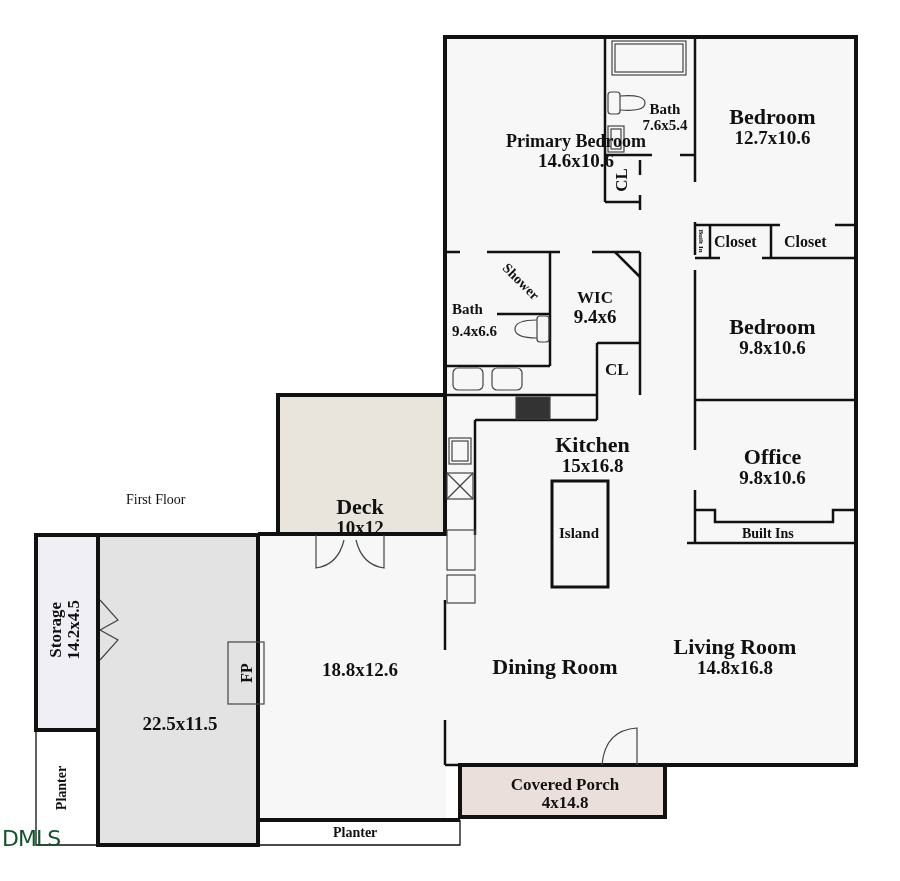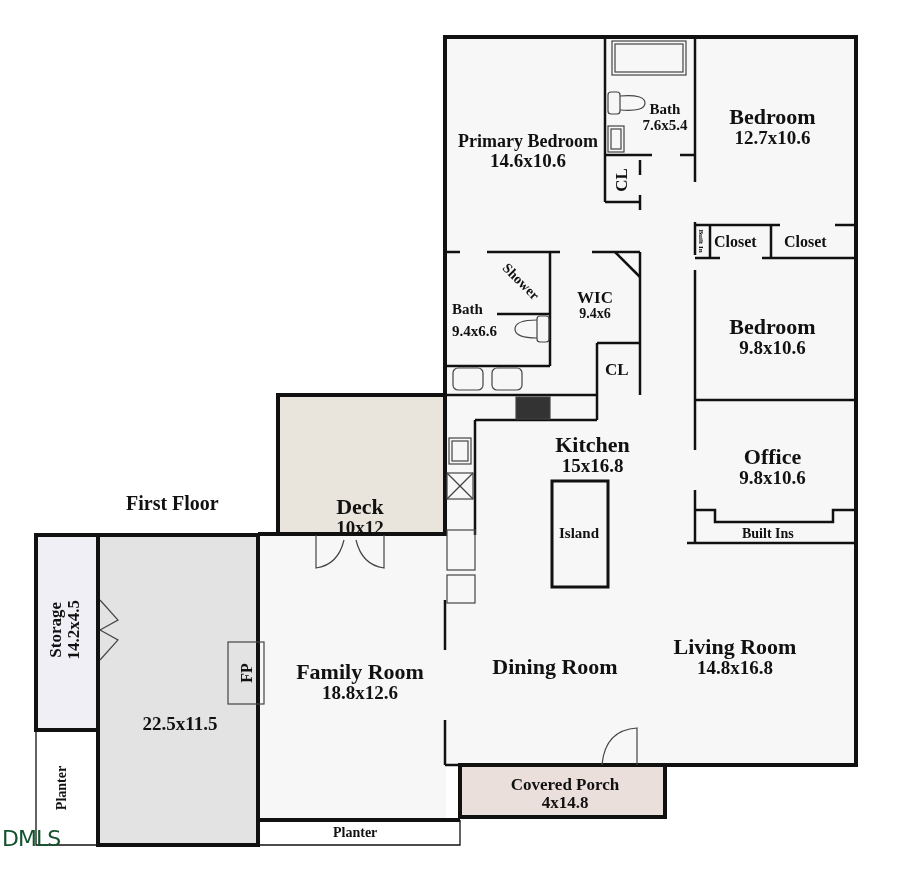--- a/index.html
+++ b/index.html
@@ -4,21 +4,21 @@
 <style>
   html,body{margin:0;padding:0;background:#ffffff;}
   body{width:900px;height:881px;position:relative;overflow:hidden;font-family:"Liberation Serif","DejaVu Serif",serif;color:#111;}
   .plan{position:absolute;left:0;top:0;width:900px;height:881px;}
   .lbl{position:absolute;text-align:center;font-weight:bold;line-height:1.05;white-space:nowrap;}
   .lbl .n{display:block;font-size:22px;}
   .lbl .d{display:block;font-size:19px;}
   .sm .n,.sm .d{font-size:15px;}
   .xs{font-size:14px;font-weight:bold;position:absolute;white-space:nowrap;}
   .vert{transform:rotate(-90deg);transform-origin:center center;}
-  .title{position:absolute;font-weight:bold;font-size:20px;}
+  .title{position:absolute;font-weight:normal;font-size:14px;}
   .wm{position:absolute;left:2px;top:826px;font-family:"DejaVu Sans",sans-serif;font-size:22px;color:#14532d;letter-spacing:-1px;}
 </style>
 </head>
 <body>
 
 <div class="plan">
   <svg width="900" height="881" viewBox="0 0 900 881" xmlns="http://www.w3.org/2000/svg">
 
     <g>
       <polygon points="445,37 856,37 856,765 445,765 445,535 445,535" fill="#f7f7f7"></polygon>
@@ -108,21 +108,21 @@
     <rect x="552" y="481" width="56" height="106" fill="none" stroke="#111" stroke-width="3"></rect>
 
     <g stroke="#111" stroke-width="1.3" fill="none">
       <polyline points="36,730 36,845 98,845"></polyline>
       <polyline points="258,845 460,845 460,820"></polyline>
     </g>
   </svg>
 
   <div class="title" style="left:126px;top:492px;">First Floor</div>
 
-  <div class="lbl" style="left:448px;top:132px;width:160px;">
+  <div class="lbl" style="left:448px;top:132px;width:160px;padding-left:48px;">
     <span class="n" style="font-size:18px;">Primary Bedroom</span>
     <span class="d">14.6x10.6</span>
   </div>
   <div class="lbl sm" style="left:630px;top:102px;width:70px;">
     <span class="n">Bath</span>
     <span class="d">7.6x5.4</span>
   </div>
   <div class="lbl" style="left:705px;top:105px;width:135px;">
     <span class="n">Bedroom</span>
     <span class="d">12.7x10.6</span>
@@ -134,32 +134,31 @@
   <div class="lbl" style="left:705px;top:445px;width:135px;">
     <span class="n">Office</span>
     <span class="d">9.8x10.6</span>
   </div>
   <div class="lbl sm" style="left:452px;top:302px;width:60px;text-align:left;">
     <span class="n">Bath</span>
     <span class="d" style="margin-top:6px;">9.4x6.6</span>
   </div>
   <div class="lbl sm" style="left:560px;top:289px;width:70px;">
     <span class="n" style="font-size:17px;">WIC</span>
-    <span class="d" style="font-size:14px;">9.4x6</span>
+    <span class="d" style="font-size:19px;">9.4x6</span>
   </div>
   <div class="lbl" style="left:535px;top:433px;width:115px;">
     <span class="n">Kitchen</span>
     <span class="d">15x16.8</span>
   </div>
   <div class="lbl" style="left:300px;top:447px;width:120px;margin-top:48px;">
     <span class="n">Deck</span>
     <span class="d">10x12</span>
   </div>
   <div class="lbl" style="left:280px;top:660px;width:160px;">
-    <span class="n">Family Room</span>
     <span class="d">18.8x12.6</span>
   </div>
   <div class="lbl" style="left:475px;top:655px;width:160px;">
     <span class="n">Dining Room</span>
   </div>
   <div class="lbl" style="left:655px;top:635px;width:160px;">
     <span class="n">Living Room</span>
     <span class="d">14.8x16.8</span>
   </div>
   <div class="lbl" style="left:100px;top:714px;width:160px;">

